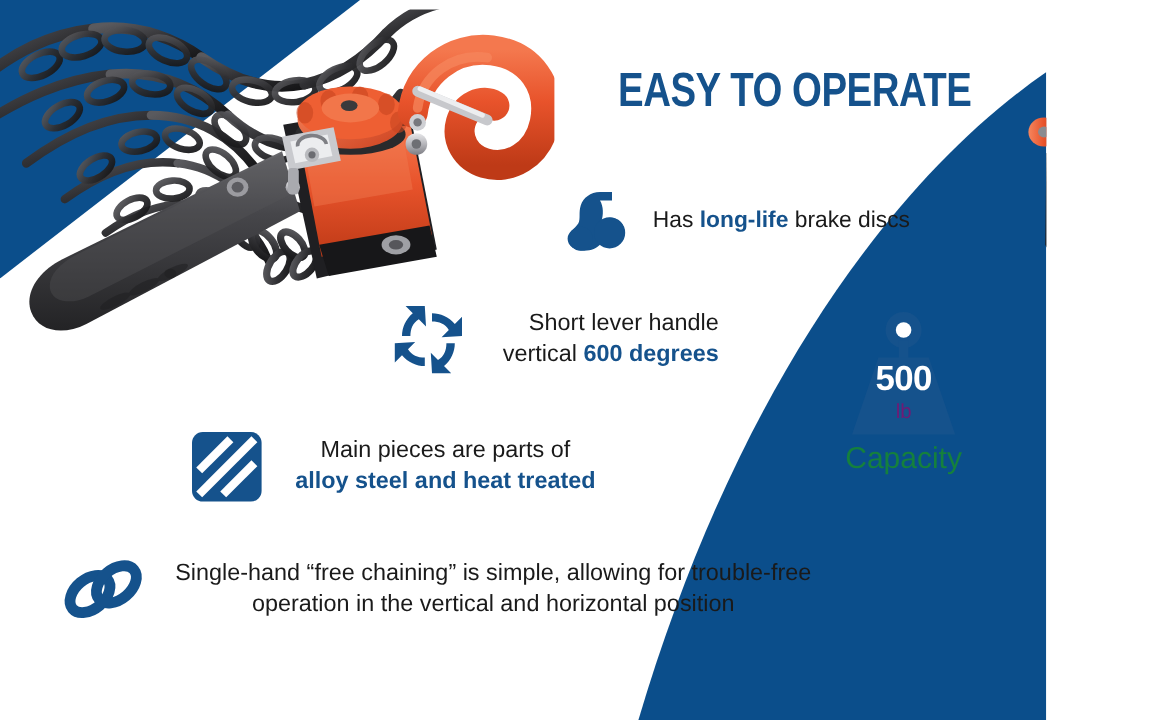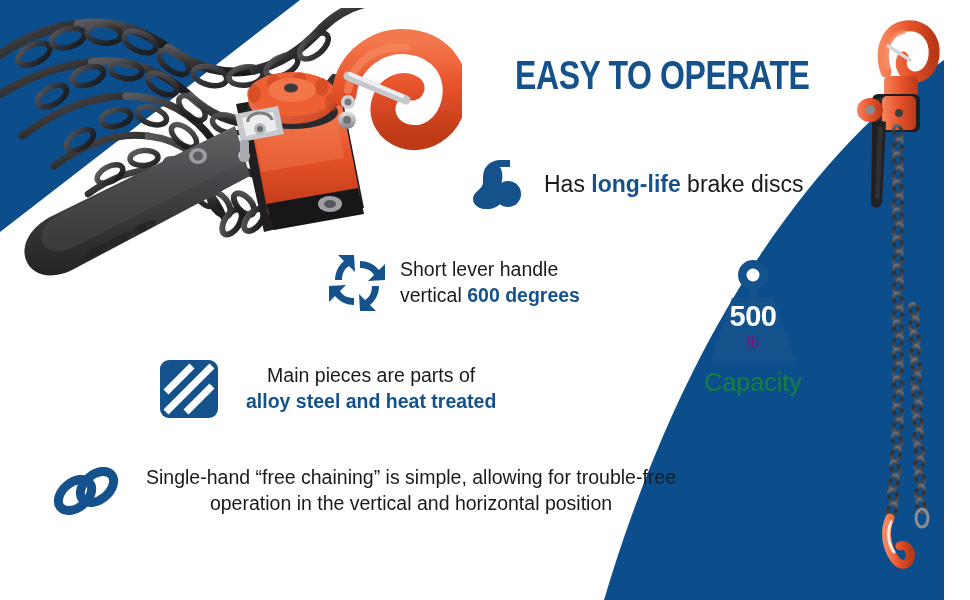--- a/index.html
+++ b/index.html
@@ -1,20 +1,20 @@
 <!DOCTYPE html>
 <html><head>
 <meta charset="utf-8">
 <style>
   html,body{margin:0;padding:0;}
   body{
     width:970px;height:600px;overflow:hidden;background:#ffffff;
     font-family:"Liberation Sans", sans-serif;
   }
-  #stage{position:relative;width:944px;height:600px;overflow:hidden;background:#fff;}
+  #stage{position:relative;width:872px;height:600px;overflow:hidden;background:#fff;}
 
   
   .wedge-tl{
     position:absolute;left:0;top:0;width:330px;height:240px;
     background:#0B4E8B;
     clip-path:polygon(0 0, 300px 0, 0 232px);
     z-index:1;
   }
   .curve-r{
     position:absolute;right:0;top:0;width:460px;height:600px;z-index:1;
@@ -44,24 +44,24 @@
   .feature .icon{flex:0 0 auto;display:block;}
   .feature .ftext{
     color:#1a1a1a;
     font-size:19.5px;
     line-height:1.32;
     white-space:pre-line;
   }
   .feature .ftext b{color:#15528C;font-weight:bold;}
 
   #feat-brake{left:470px;top:158px;}
-  #feat-brake .ftext{margin-left:18px;font-size:23px;}
+  #feat-brake .ftext{margin-left:18px;font-size:19px;}
 
   #feat-rotate{left:326px;top:252px;}
-  #feat-rotate .ftext{margin-left:12px;text-align:left;}
+  #feat-rotate .ftext{margin-left:31px;text-align:right;}
 
   #feat-alloy{left:158px;top:358px;}
   #feat-alloy .ftext{margin-left:26px;text-align:center;}
 
   #feat-chain{left:52px;top:462px;}
   #feat-chain .ftext{margin-left:26px;text-align:center;}
 
   
   .capacity{position:absolute;left:688px;top:258px;width:130px;z-index:5;text-align:center;}
   .capacity .cap-wrap{position:relative;width:130px;height:110px;}

